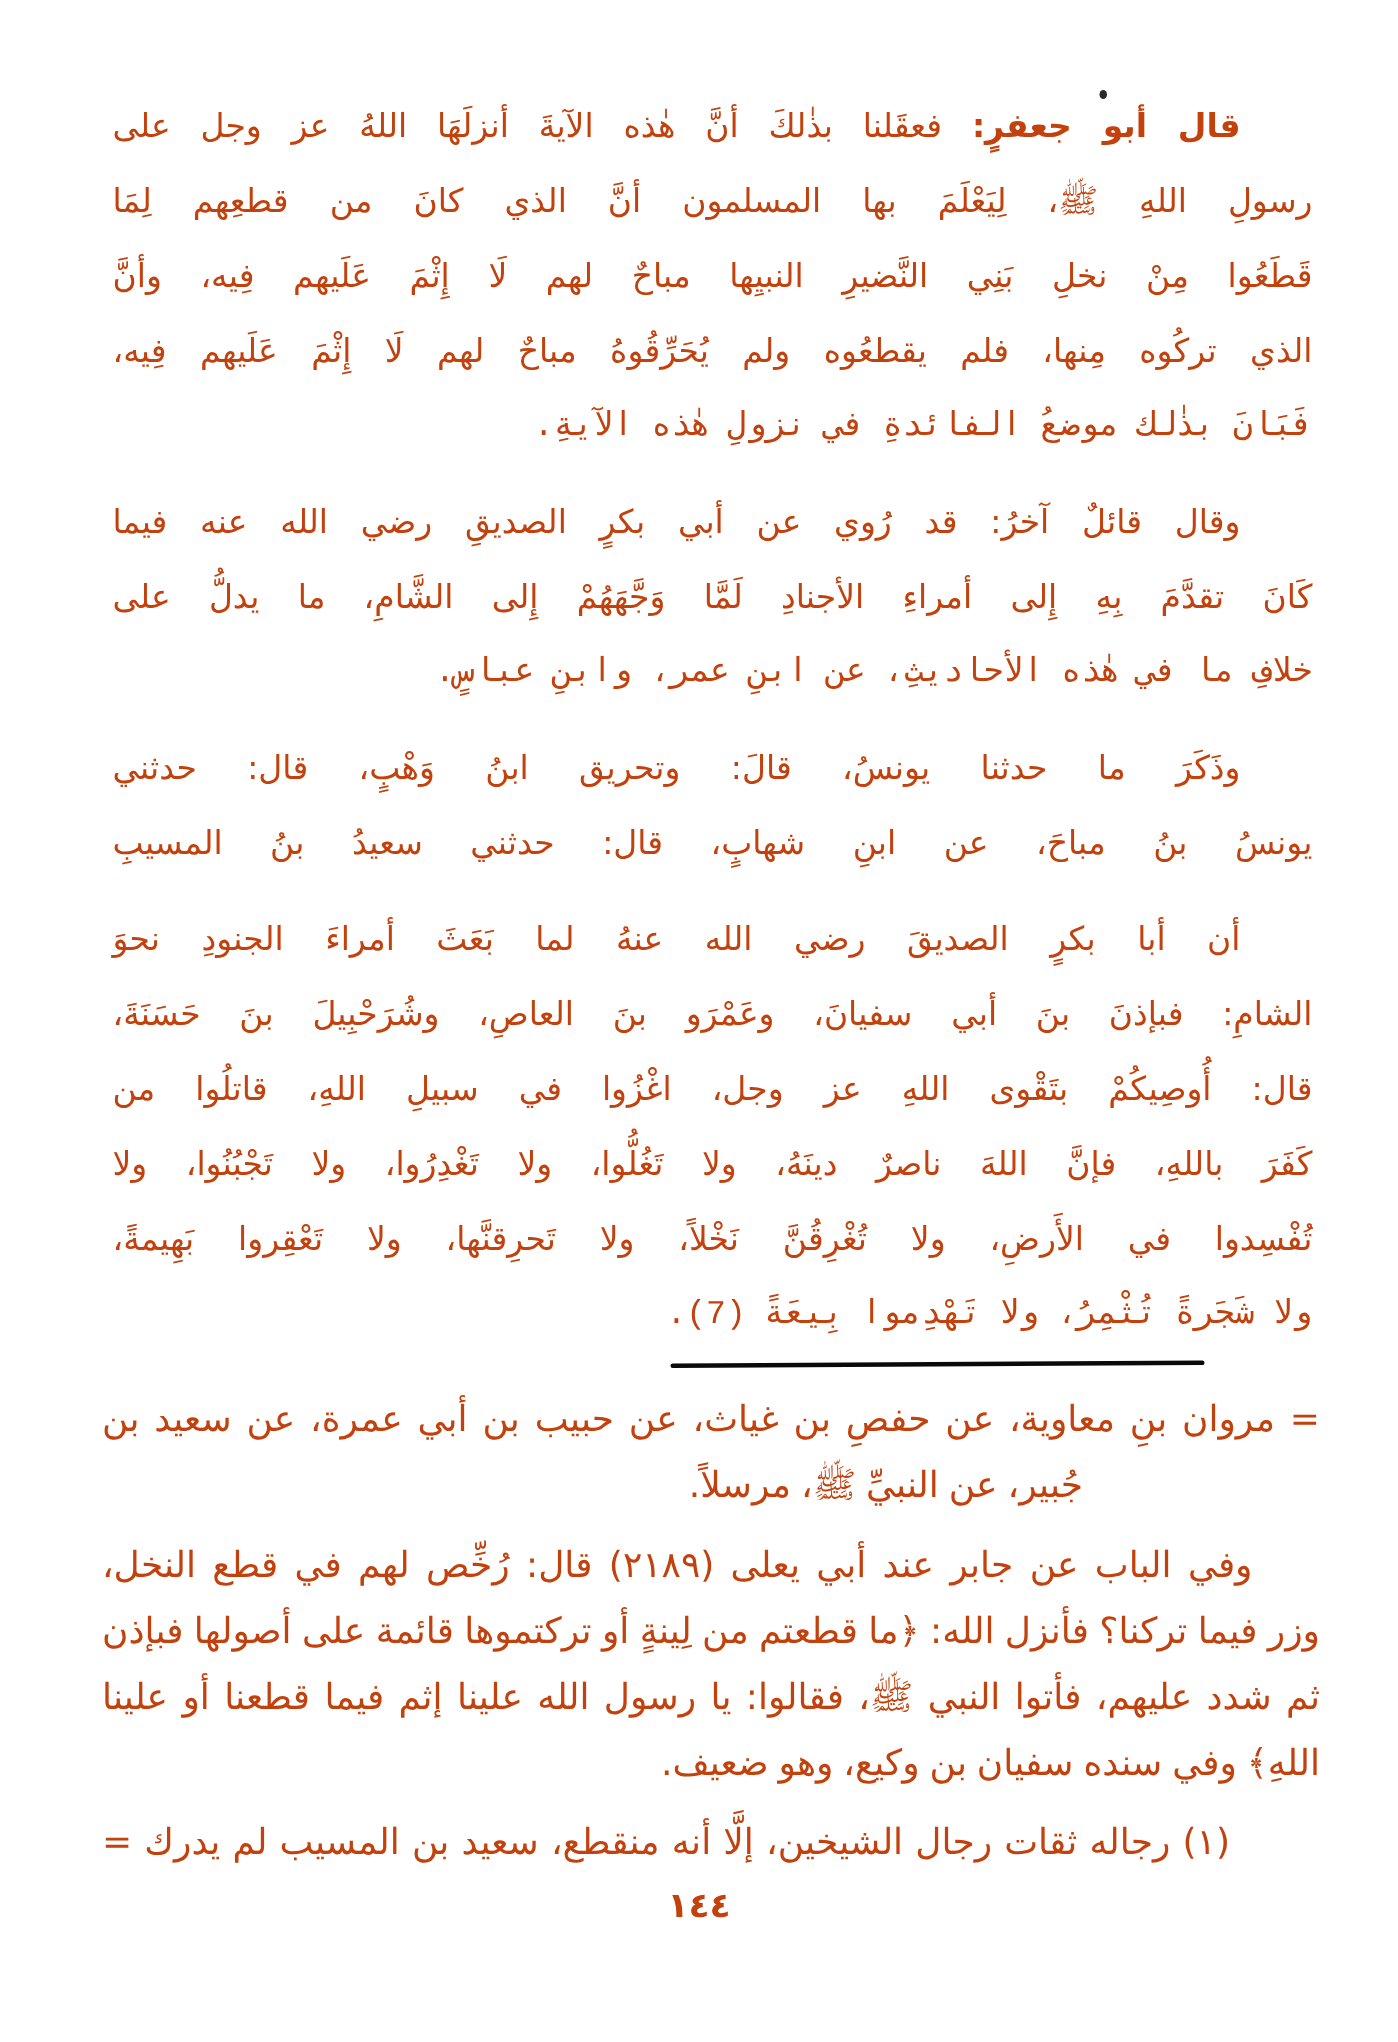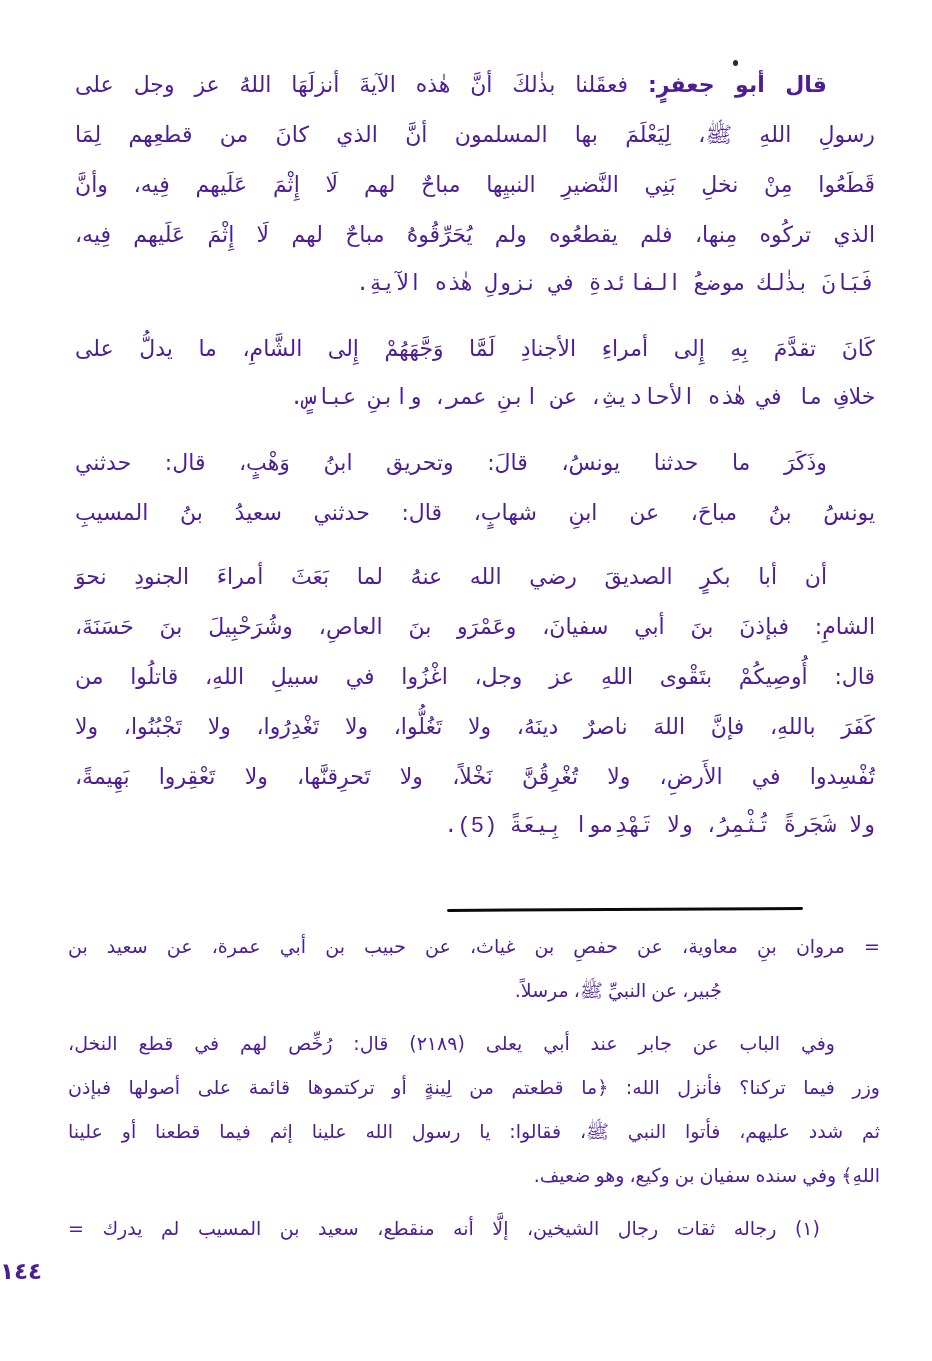--- a/index.html
+++ b/index.html
@@ -2,21 +2,21 @@
 <html dir="rtl" lang="ar"><head>
 <meta charset="utf-8">
 <style>
   html, body { margin: 0; padding: 0; background: #e8e8e8; }
   .page {
     position: relative;
     width: 932px;
     height: 1361px;
     margin: 0 auto;
     background: #ffffff;
-    color: #4c1d95;
+    color: #c2410c;
     font-family: "DejaVu Sans", sans-serif;
     direction: rtl;
     overflow: hidden;
   }
   .main-text {
     position: absolute;
     top: 60px;
     right: 57px;
     width: 800px;
     font-size: 22px;
@@ -40,40 +40,40 @@
     height: 3px;
     background: #0a0a0a;
     transform: rotate(-0.3deg);
     border-radius: 2px;
   }
   .footnotes {
     position: absolute;
     top: 924px;
     right: 52px;
     width: 812px;
-    font-size: 19px;
+    font-size: 24px;
     line-height: 44px;
   }
   .fpara { margin: 0 0 9px 0; }
   .fline {
     text-align: justify;
     text-align-last: justify;
     word-spacing: -1px;
   }
   .fline.cont-end { text-align-last: right; padding-right: 158px; }
   .fline.entry-first { padding-right: 45px; }
   .fline.note-first { padding-right: 60px; }
   .fline.last { text-align-last: right; }
 
   .page-number {
     position: absolute;
     top: 1258px;
     left: 0;
     right: 0;
-    text-align: left;
+    text-align: center;
     font-size: 23px;
     font-weight: bold;
     letter-spacing: 2px;
   }
   .ink-speck {
     position: absolute;
     top: 60px;
     left: 733px;
     width: 5px;
     height: 6px;
@@ -92,36 +92,37 @@
 
     <div class="para">
       <div class="line first"><span class="bold">قال أبو جعفرٍ:</span><span> فعقَلنا بذٰلكَ أنَّ هٰذه الآيةَ أنزلَهَا اللهُ عز وجل على</span></div>
       <div class="line">رسولِ اللهِ ﷺ، لِيَعْلَمَ بها المسلمون أنَّ الذي كانَ من قطعِهم لِمَا</div>
       <div class="line">قَطَعُوا مِنْ نخلِ بَنِي النَّضيرِ النبيِها مباحٌ لهم لَا إِثْمَ عَلَيهم فِيه، وأنَّ</div>
       <div class="line">الذي تركُوه مِنها، فلم يقطعُوه ولم يُحَرِّقُوهُ مباحٌ لهم لَا إِثْمَ عَلَيهم فِيه،</div>
       <div class="line last">فَبَانَ بذٰلك موضعُ الفائدةِ في نزولِ هٰذه الآيةِ.</div>
     </div>
 
     <div class="para">
+      <div class="line first">وقال قائلٌ آخرُ: قد رُوي عن أبي بكرٍ الصديقِ رضي الله عنه فيما</div>
       <div class="line">كَانَ تقدَّمَ بِهِ إِلى أمراءِ الأجنادِ لَمَّا وَجَّهَهُمْ إِلى الشَّامِ، ما يدلُّ على</div>
       <div class="line last">خلافِ ما في هٰذه الأحاديثِ، عن ابنِ عمر، وابنِ عباسٍ.</div>
     </div>
 
     <div class="para">
       <div class="line first">وذَكَرَ ما حدثنا يونسُ، قالَ: وتحريق ابنُ وَهْبٍ، قال: حدثني</div>
       <div class="line">يونسُ بنُ مباحَ، عن ابنِ شهابٍ، قال: حدثني سعيدُ بنُ المسيبِ</div>
     </div>
 
     <div class="para">
       <div class="line first">أن أبا بكرٍ الصديقَ رضي الله عنهُ لما بَعَثَ أمراءَ الجنودِ نحوَ</div>
       <div class="line">الشامِ: فبإذنَ بنَ أبي سفيانَ، وعَمْرَو بنَ العاصِ، وشُرَحْبِيلَ بنَ حَسَنَةَ،</div>
       <div class="line">قال: أُوصِيكُمْ بتَقْوى اللهِ عز وجل، اغْزُوا في سبيلِ اللهِ، قاتلُوا من</div>
       <div class="line">كَفَرَ باللهِ، فإنَّ اللهَ ناصرٌ دينَهُ، ولا تَغُلُّوا، ولا تَغْدِرُوا، ولا تَجْبُنُوا، ولا</div>
       <div class="line">تُفْسِدوا في الأَرضِ، ولا تُغْرِقُنَّ نَخْلاً، ولا تَحرِقنَّها، ولا تَعْقِروا بَهِيمةً،</div>
-      <div class="line last">ولا شَجَرةً تُثْمِرُ، ولا تَهْدِموا بِيعَةً (5).</div>
+      <div class="line last">ولا شَجَرةً تُثْمِرُ، ولا تَهْدِموا بِيعَةً (7).</div>
     </div>
 
   </div>
 
   <div class="footnote-sep"></div>
 
   <div class="footnotes">
 
     <div class="fpara">
       <div class="fline">= مروان بنِ معاوية، عن حفصِ بن غياث، عن حبيب بن أبي عمرة، عن سعيد بن</div>

